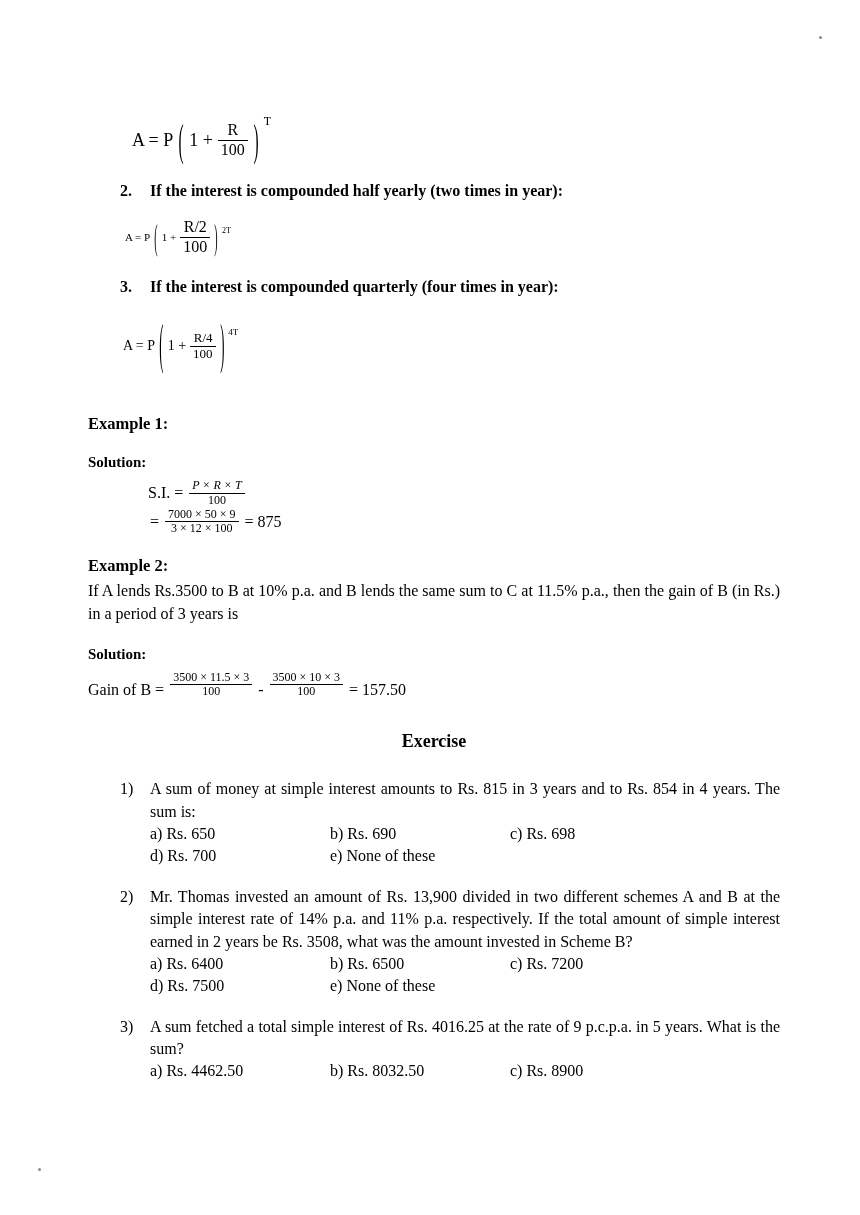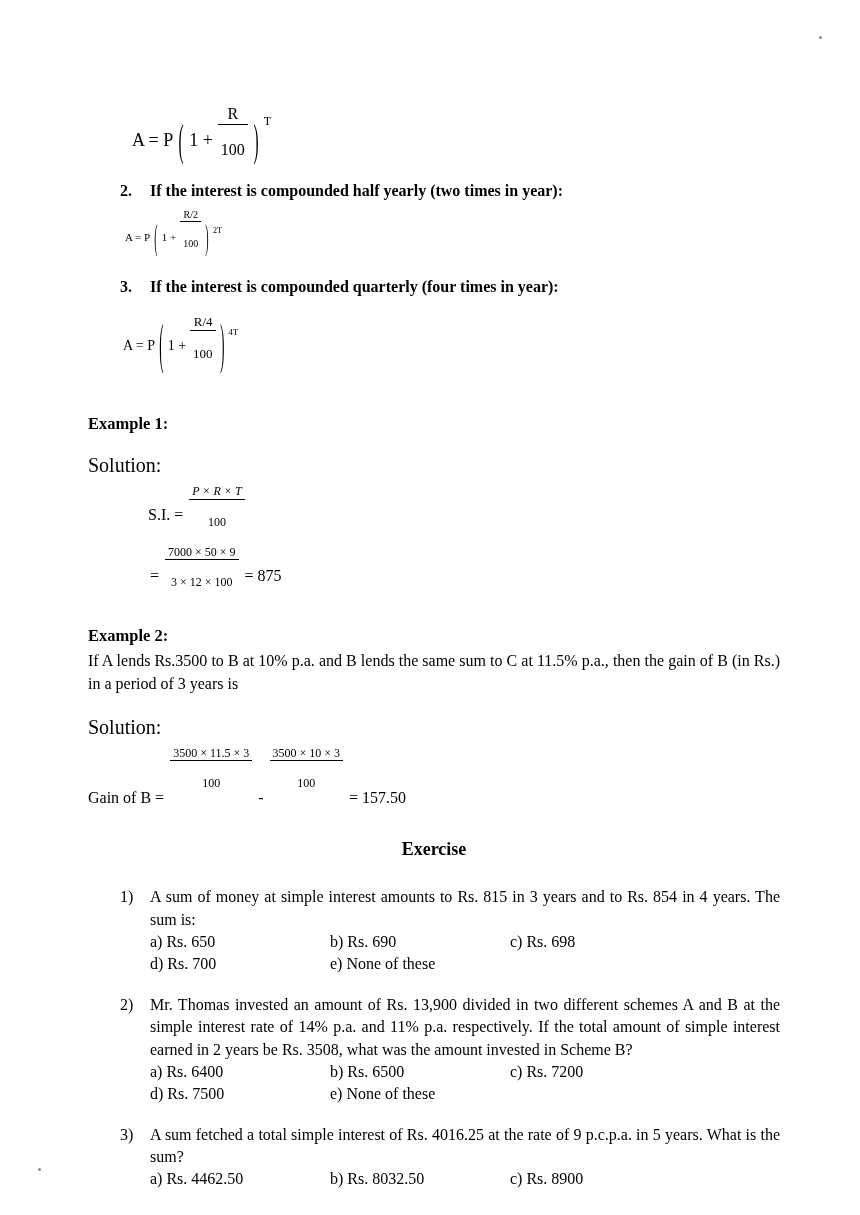--- a/index.html
+++ b/index.html
@@ -15,48 +15,48 @@
     width: 860px; height: 1215px;
     padding: 112px 80px 0 88px;
     overflow: hidden;
   }
 
   
   .formula { display: flex; align-items: center; }
   .paren { display: inline-block; line-height: 1; font-weight: 400; }
   .frac { text-align: center; line-height: 1.15; display: inline-block; vertical-align: middle; }
   .frac .num { display: block; border-bottom: 1px solid #000; padding: 0 3px; }
-  .frac .den { display: block; padding: 16px 3px; }
+  .frac .den { display: block; padding: 0 3px; }
   .exp { align-self: flex-start; position: relative; }
 
   .f1 { font-size: 18px; height: 56px; margin: 0 0 14px 44px; gap: 5px; }
   .f1 .frac { font-size: 16px; }
   .f1 .paren { transform: scale(0.85, 2.5); }
   .f1 .exp { font-size: 12px; top: 2px; }
 
   .num-heading { margin: 0 0 10px 32px; font-weight: bold; font-size: 16px; }
   .num-heading .h-num { display: inline-block; width: 30px; }
 
   .f2 { font-size: 11px; height: 54px; margin: 0 0 14px 37px; gap: 4px; }
-  .f2 .frac { font-size: 10px; }
+  .f2 .frac { font-size: 16px; }
   .f2 .paren { transform: scale(0.9, 3.3); }
   .f2 .exp { font-size: 8px; top: 16px; }
 
   .f3 { font-size: 14px; height: 80px; margin: 0 0 28px 35px; gap: 4px; }
   .f3 .frac { font-size: 13px; text-align: right; }
   .f3 .paren { transform: scale(0.9, 3.9); }
   .f3 .exp { font-size: 9px; top: 21px; }
 
   
   .ex-title { font-weight: bold; font-size: 16.5px; margin: 0 0 3px 0; }
   .body-text { font-size: 16px; margin: 0; line-height: 1.45; }
   .justify { text-align: justify; }
   .inline-frac { font-size: 11px; line-height: 1.1; }
 
-  .sol-title { font-weight: normal; font-size: 20px; margin: 20px 0 8px 0; }
+  .sol-title { font-weight: bold; font-size: 15px; margin: 20px 0 8px 0; }
   .math-line { display: flex; align-items: center; gap: 6px; font-size: 16px; }
   .math-line .frac { font-size: 12px; }
   .si-line { margin: 0 0 0 60px; }
   .si-line .num { font-style: italic; }
   .calc-line { margin: 0 0 0 62px; }
   .ex2-title { margin-top: 20px; }
   .gain-line { margin: 2px 0 0 0; align-items: flex-end; }
 
   
   .exercise-title { font-weight: bold; font-size: 18px; text-align: center; margin: 32px 0 26px 0; }

